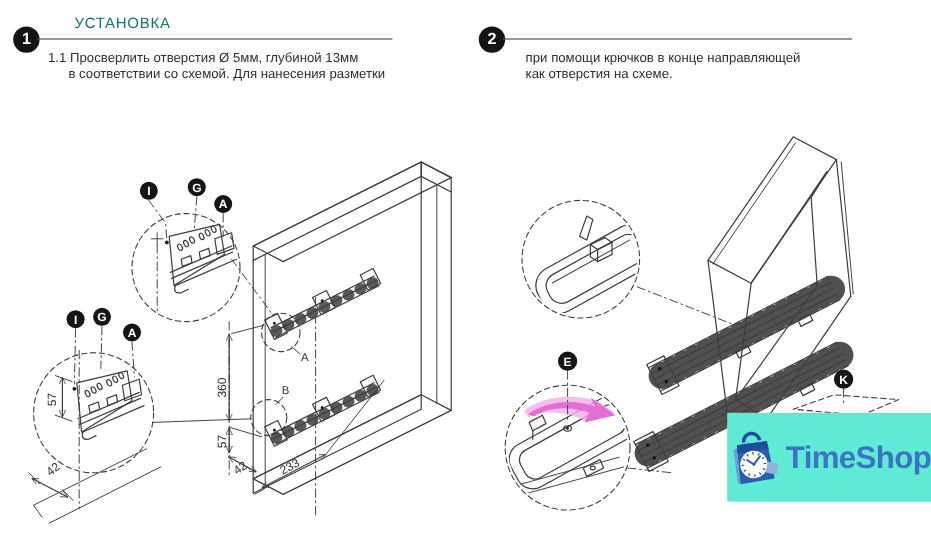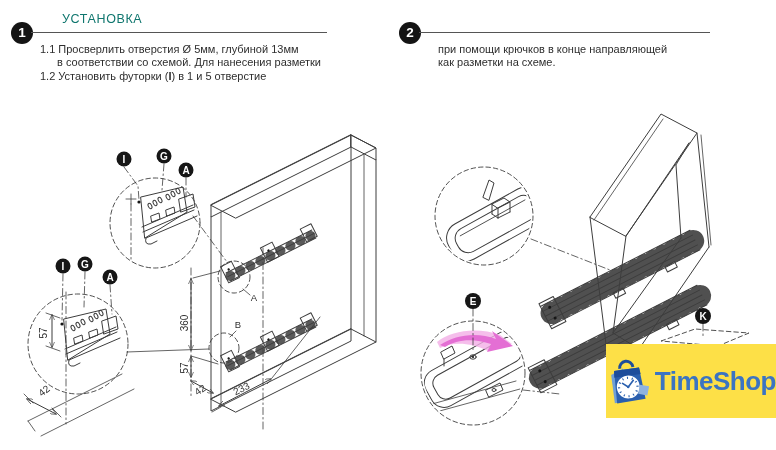--- a/index.html
+++ b/index.html
@@ -24,43 +24,42 @@
   .art .thin{stroke-width:0.8;}
   .art .dd{stroke-dasharray:7 3 1.5 3;stroke-width:0.8;}
   .art .dc{stroke-dasharray:4.5 3;stroke-width:0.9;}
   .art .ink{fill:#161616;stroke:none;}
   .art text{fill:#2f2f2f;stroke:none;font-family:"Liberation Sans",sans-serif;}
   .art text.dim{font-size:10px;text-anchor:middle;}
   .art text.lbl{font-size:9.5px;text-anchor:middle;}
   .art text.cl{font-size:10px;font-weight:bold;fill:#ffffff;text-anchor:middle;}
   .art .band{stroke-dasharray:1.2 10;opacity:0.85;}
   .art .band2{stroke-dasharray:1.5 9;opacity:0.9;}
-  .logo-box{position:absolute;left:606px;top:344px;width:170px;height:74px;background:#fde047;
+  .logo-box{position:absolute;left:606px;top:344px;width:170px;height:74px;background:#5eead4;
             display:flex;align-items:center;}
   .logo-text{font-size:26px;font-weight:bold;color:#3b74c2;letter-spacing:-0.5px;margin-left:3px;}
 </style>
 </head>
 <body>
 
 <div class="canvas">
 
   <div class="badge" style="left:11px;top:22px">1</div>
   <div class="title">УСТАНОВКА</div>
   <div class="rule r1"></div>
   <div class="steps s1">
       <div class="step-line">1.1 Просверлить отверстия Ø 5мм, глубиной 13мм</div>
       <div class="step-line indent">в соответствии со схемой. Для нанесения разметки</div>
-      <div class="step-line">1.2 Установить футорки (<b>I</b>) в 1 и 5 отверстие</div>
     </div>
 
   <div class="badge" style="left:399px;top:22px">2</div>
   <div class="rule r2"></div>
   <div class="steps s2">
       <div class="step-line indent">при помощи крючков в конце направляющей</div>
-      <div class="step-line indent">как разметки на схеме.</div>
+      <div class="step-line indent">как отверстия на схеме.</div>
     </div>
 
   <svg class="art" width="776" height="450" viewBox="0 0 776 450">
     <defs>
       <marker id="ar" viewBox="0 0 10 8" refX="8" refY="4" markerWidth="6.5" markerHeight="5.5" orient="auto-start-reverse">
         <path d="M0,0 L9,4 L0,8 Z" fill="#3d3d3d" stroke="none"></path>
       </marker>
       <clipPath id="clipR1">
           <circle cx="484" cy="216" r="47"></circle>
         </clipPath>

